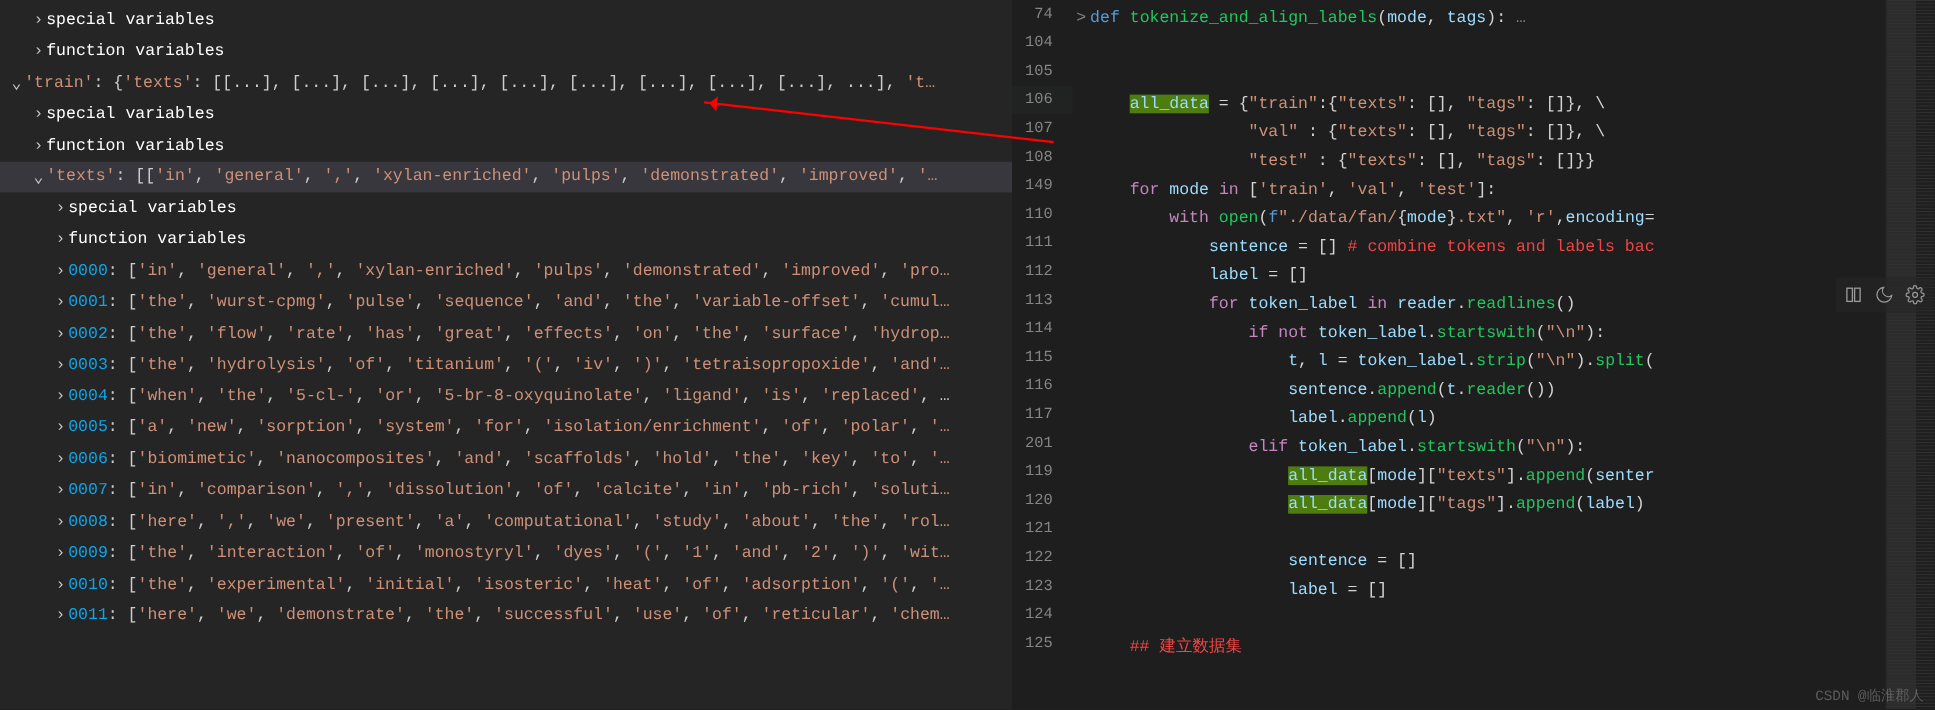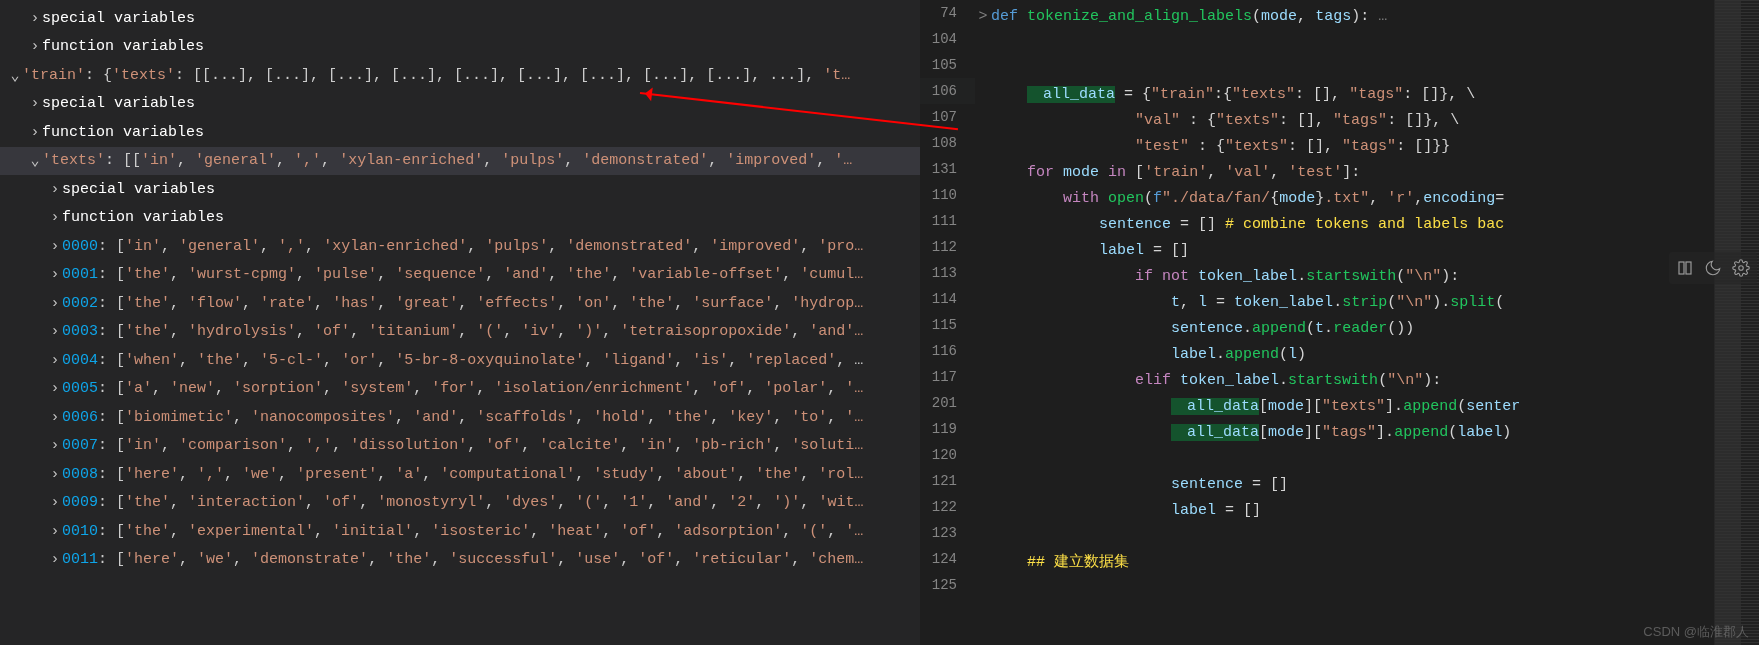--- a/index.html
+++ b/index.html
@@ -63,23 +63,23 @@
 .indent2 { padding-left: 48px; }
 .key-purple { color: #ffffff; }
 .str-orange { color: #ce9178; }
 .num-teal { color: #0ea5e9; }
 .punct { color: #cccccc; }
 .py-kw { color: #569cd6; }
 .py-kw2 { color: #c586c0; margin-top: 20px; }
 .py-fn { color: #22c55e; }
 .py-var { color: #9cdcfe; }
 .py-str { color: #ce9178; }
-.py-cm { color: #fde047; }
+.py-cm { color: #ef4444; }
 .py-op { color: #d4d4d4; }
-.hl-word { background: #14532d; padding-left: 16px; }
+.hl-word { background: #4d7c0f; }
 .fold-chev { display:inline-block; width:16px; text-align:center; color:#808080; }
 .arrow {
   position: absolute;
   top: 92px; left: 640px;
   width: 320px; height: 2px;
   background: red;
   transform: rotate(6.5deg);
   transform-origin: left center;
   pointer-events: none;
 }
@@ -103,21 +103,21 @@
 .toolbar .icn {
   width: 24px; height: 24px;
   color: #9a9a9a;
   display: flex; align-items: center; justify-content: center;
 }
 .watermark {
   position: absolute;
   bottom: 4px; right: 10px;
   color: #8a8a8a90;
   font-size: 13px;
-  font-family: Liberation Sans, sans-serif;
+  font-family: Liberation Mono, monospace;
 }
 </style>
 </head>
 <body>
 
 <div class="container">
   <div class="left-pane" id="debug-rows">
       <div class="dbg-row indent1">
         <span class="chev">›</span>
         <span> <span class="key-purple">special variables</span></span>
@@ -201,21 +201,21 @@
     </div>
 
   <div class="right-pane">
     <div class="gutter" id="gutter">
         <div class="ln">74</div>
         <div class="ln">104</div>
         <div class="ln">105</div>
         <div class="ln hl">106</div>
         <div class="ln">107</div>
         <div class="ln">108</div>
-        <div class="ln">131</div>
+        <div class="ln">149</div>
         <div class="ln">110</div>
         <div class="ln">111</div>
         <div class="ln">112</div>
         <div class="ln">113</div>
         <div class="ln">114</div>
         <div class="ln">115</div>
         <div class="ln">116</div>
         <div class="ln">117</div>
         <div class="ln">201</div>
         <div class="ln">119</div>
@@ -230,20 +230,21 @@
         <div class="code-line"><span class="fold-chev">&gt;</span><span class="py-kw">def</span> <span class="py-fn">tokenize_and_align_labels</span><span class="py-op">(</span><span class="py-var">mode</span><span class="py-op">, </span><span class="py-var">tags</span><span class="py-op">):</span> <span class="c-gray">…</span></div>
         <div class="code-line"><span class="fold-chev"> </span></div>
         <div class="code-line"><span class="fold-chev"> </span></div>
         <div class="code-line"><span class="fold-chev"> </span>    <span class="py-var hl-word">all_data</span> <span class="py-op">= {</span><span class="py-str">"train"</span><span class="py-op">:{</span><span class="py-str">"texts"</span><span class="py-op">: [], </span><span class="py-str">"tags"</span><span class="py-op">: []}, \</span></div>
         <div class="code-line"><span class="fold-chev"> </span>                <span class="py-str">"val"</span> <span class="py-op">: {</span><span class="py-str">"texts"</span><span class="py-op">: [], </span><span class="py-str">"tags"</span><span class="py-op">: []}, \</span></div>
         <div class="code-line"><span class="fold-chev"> </span>                <span class="py-str">"test"</span> <span class="py-op">: {</span><span class="py-str">"texts"</span><span class="py-op">: [], </span><span class="py-str">"tags"</span><span class="py-op">: []}}</span></div>
         <div class="code-line"><span class="fold-chev"> </span>    <span class="py-kw2">for</span> <span class="py-var">mode</span> <span class="py-kw2">in</span> <span class="py-op">[</span><span class="py-str">'train'</span><span class="py-op">, </span><span class="py-str">'val'</span><span class="py-op">, </span><span class="py-str">'test'</span><span class="py-op">]:</span></div>
         <div class="code-line"><span class="fold-chev"> </span>        <span class="py-kw2">with</span> <span class="py-fn">open</span><span class="py-op">(</span><span class="py-kw">f</span><span class="py-str">"./data/fan/</span><span class="py-op">{</span><span class="py-var">mode</span><span class="py-op">}</span><span class="py-str">.txt"</span><span class="py-op">, </span><span class="py-str">'r'</span><span class="py-op">,</span><span class="py-var">encoding</span><span class="py-op">=</span></div>
         <div class="code-line"><span class="fold-chev"> </span>            <span class="py-var">sentence</span> <span class="py-op">= []</span> <span class="py-cm"># combine tokens and labels bac</span></div>
         <div class="code-line"><span class="fold-chev"> </span>            <span class="py-var">label</span> <span class="py-op">= []</span></div>
+        <div class="code-line"><span class="fold-chev"> </span>            <span class="py-kw2">for</span> <span class="py-var">token_label</span> <span class="py-kw2">in</span> <span class="py-var">reader</span><span class="py-op">.</span><span class="py-fn">readlines</span><span class="py-op">()</span></div>
         <div class="code-line"><span class="fold-chev"> </span>                <span class="py-kw2">if</span> <span class="py-kw2">not</span> <span class="py-var">token_label</span><span class="py-op">.</span><span class="py-fn">startswith</span><span class="py-op">(</span><span class="py-str">"\n"</span><span class="py-op">):</span></div>
         <div class="code-line"><span class="fold-chev"> </span>                    <span class="py-var">t</span><span class="py-op">, </span><span class="py-var">l</span> <span class="py-op">= </span><span class="py-var">token_label</span><span class="py-op">.</span><span class="py-fn">strip</span><span class="py-op">(</span><span class="py-str">"\n"</span><span class="py-op">).</span><span class="py-fn">split</span><span class="py-op">(</span></div>
         <div class="code-line"><span class="fold-chev"> </span>                    <span class="py-var">sentence</span><span class="py-op">.</span><span class="py-fn">append</span><span class="py-op">(</span><span class="py-var">t</span><span class="py-op">.</span><span class="py-fn">reader</span><span class="py-op">())</span></div>
         <div class="code-line"><span class="fold-chev"> </span>                    <span class="py-var">label</span><span class="py-op">.</span><span class="py-fn">append</span><span class="py-op">(</span><span class="py-var">l</span><span class="py-op">)</span></div>
         <div class="code-line"><span class="fold-chev"> </span>                <span class="py-kw2">elif</span> <span class="py-var">token_label</span><span class="py-op">.</span><span class="py-fn">startswith</span><span class="py-op">(</span><span class="py-str">"\n"</span><span class="py-op">):</span></div>
         <div class="code-line"><span class="fold-chev"> </span>                    <span class="py-var hl-word">all_data</span><span class="py-op">[</span><span class="py-var">mode</span><span class="py-op">][</span><span class="py-str">"texts"</span><span class="py-op">].</span><span class="py-fn">append</span><span class="py-op">(</span><span class="py-var">senter</span></div>
         <div class="code-line"><span class="fold-chev"> </span>                    <span class="py-var hl-word">all_data</span><span class="py-op">[</span><span class="py-var">mode</span><span class="py-op">][</span><span class="py-str">"tags"</span><span class="py-op">].</span><span class="py-fn">append</span><span class="py-op">(</span><span class="py-var">label</span><span class="py-op">)</span></div>
         <div class="code-line"><span class="fold-chev"> </span></div>
         <div class="code-line"><span class="fold-chev"> </span>                    <span class="py-var">sentence</span> <span class="py-op">= []</span></div>
         <div class="code-line"><span class="fold-chev"> </span>                    <span class="py-var">label</span> <span class="py-op">= []</span></div>

